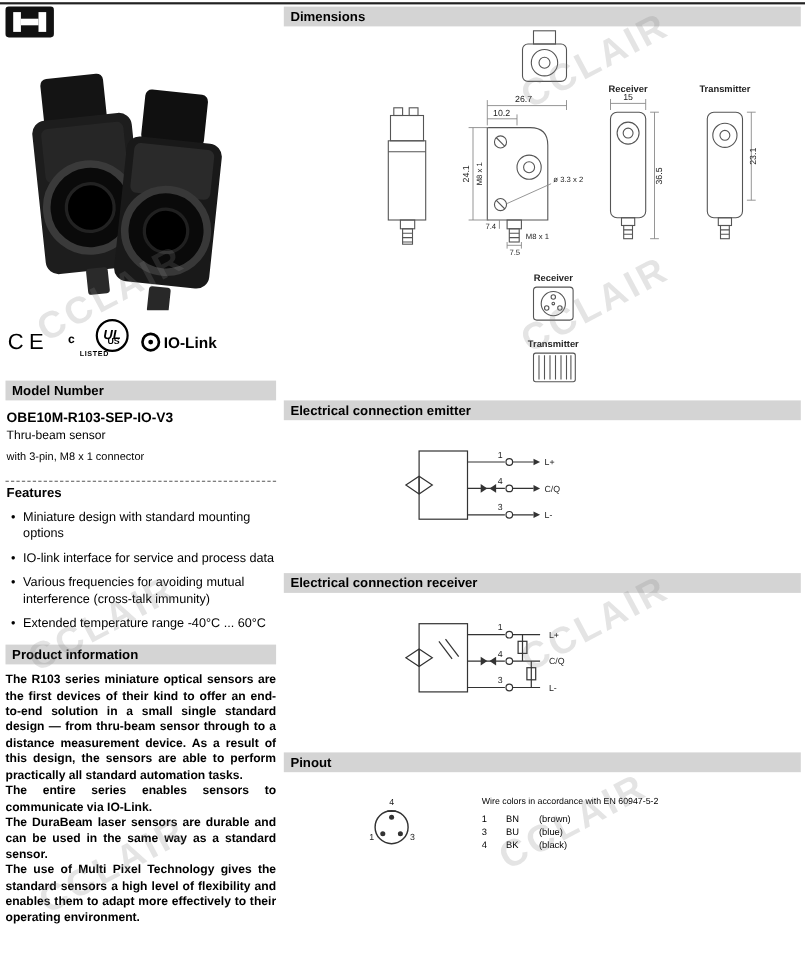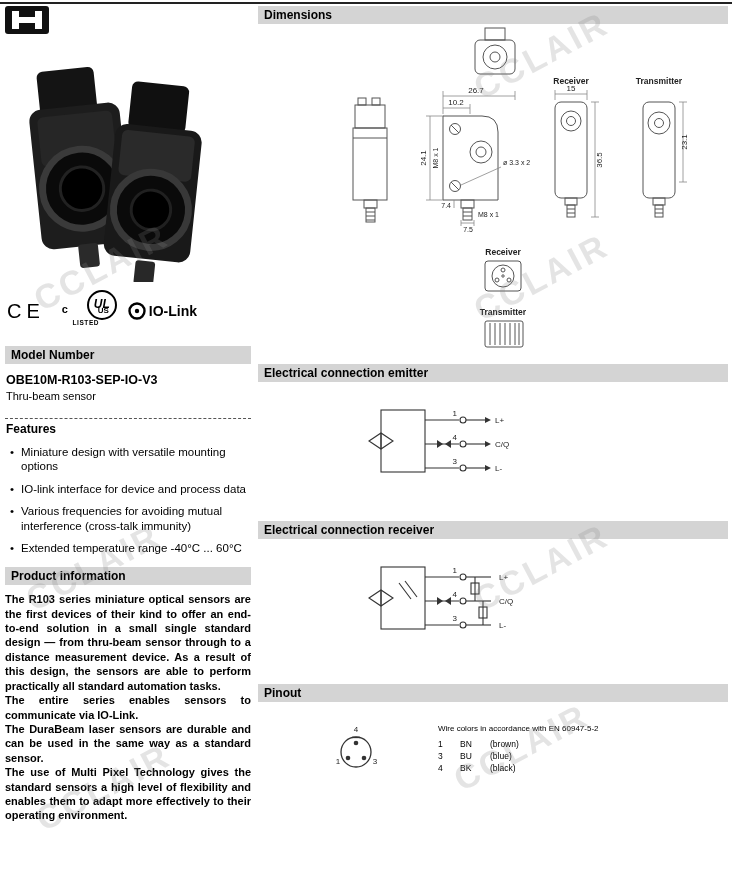--- a/index.html
+++ b/index.html
@@ -120,27 +120,28 @@
         <circle cx="10" cy="10" r="7.5" fill="none" stroke="#000" stroke-width="2.4"></circle>
         <circle cx="10" cy="10" r="2.2" fill="#000"></circle>
       </svg>
       <span class="io-text">IO-Link</span>
     </div>
   </div>
 
   <div class="sec-header">Model Number</div>
   <div class="model-number">OBE10M-R103-SEP-IO-V3</div>
   <div class="model-type">Thru-beam sensor</div>
+  <div class="model-conn">with 3-pin, M8 x 1 connector</div>
 
   <div class="dashed-rule"></div>
   <div class="features-title">Features</div>
 
   <ul class="features">
-    <li>Miniature design with versatile mounting options</li>
-    <li>IO-link interface for device and process data</li>
+    <li>Miniature design with standard mounting options</li>
+    <li>IO-link interface for service and process data</li>
     <li>Various frequencies for avoiding mutual interference (cross-talk immunity)</li>
     <li>Extended temperature range -40°C ... 60°C</li>
   </ul>
 
   <div class="sec-header">Product information</div>
   <div class="paras">
     <p>The R103 series miniature optical sensors are the first devices of their kind to offer an end-to-end solution in a small single standard design — from thru-beam sensor through to a distance measurement device. As a result of this design, the sensors are able to perform practically all standard automation tasks.</p>
     <p>The entire series enables sensors to communicate via IO-Link.</p>
     <p>The DuraBeam laser sensors are durable and can be used in the same way as a standard sensor.</p>
     <p>The use of Multi Pixel Technology gives the standard sensors a high level of flexibility and enables them to adapt more effectively to their operating environment.</p>

